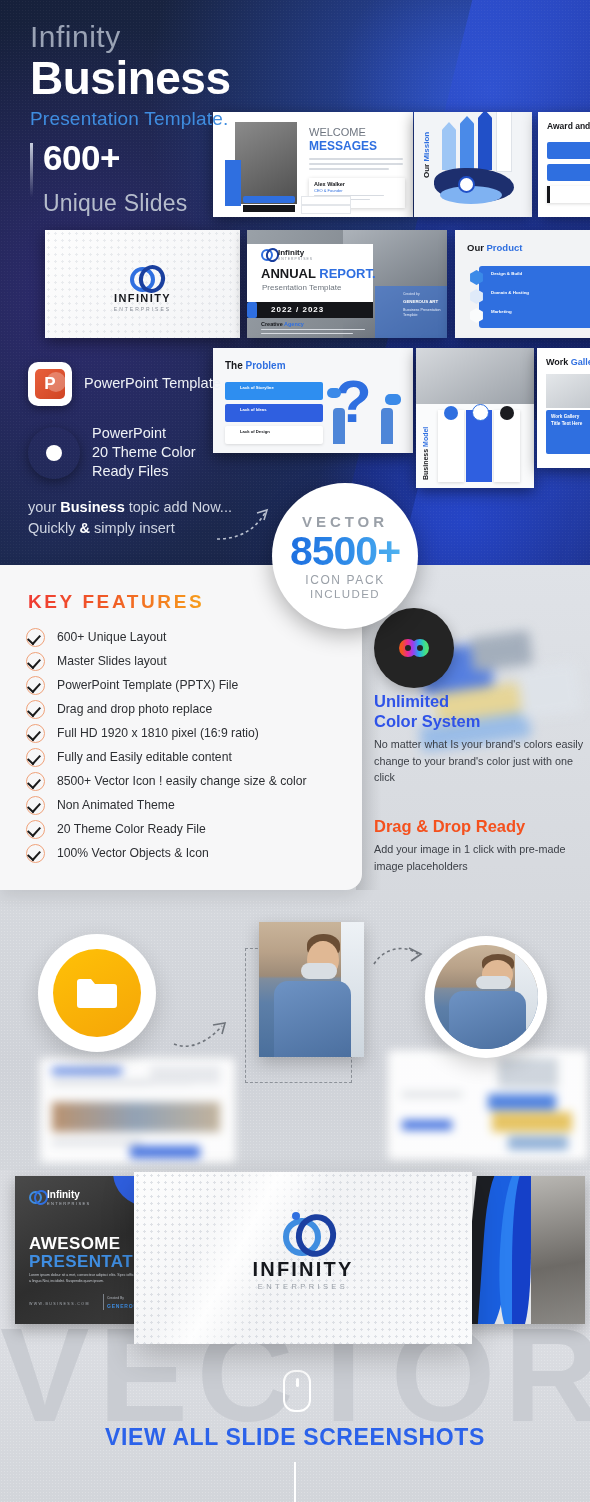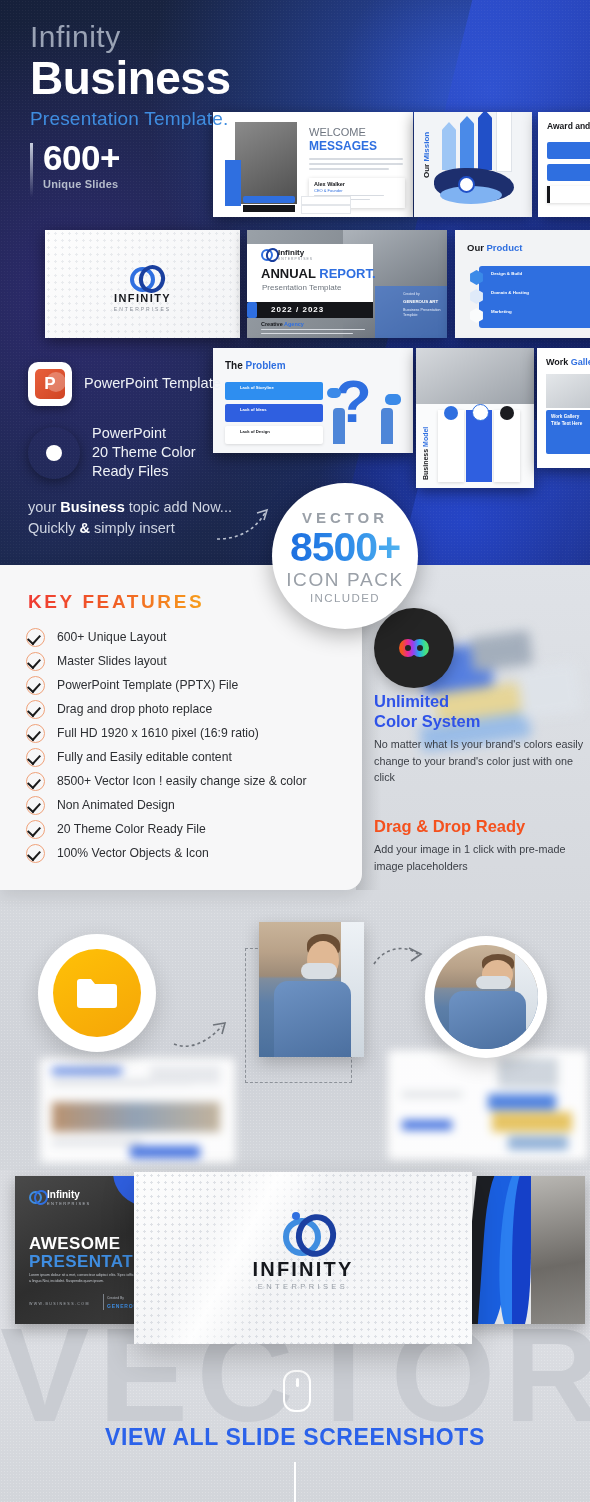--- a/index.html
+++ b/index.html
@@ -33,21 +33,21 @@
     background-size:3px 3px;}
 
   .hero-text{position:absolute;left:30px;top:22px;z-index:6;}
   .t-infinity{font-size:30px;color:#9aa3b5;font-weight:300;letter-spacing:.5px;line-height:1;}
   .t-business{font-size:46px;color:#fff;font-weight:bold;letter-spacing:-.5px;line-height:1.08;margin-top:2px;}
   .t-presentation{font-size:19px;color:#3f8de0;font-weight:300;letter-spacing:.2px;margin-top:4px;}
 
   .hero-count{position:absolute;left:30px;top:140px;z-index:6;display:flex;gap:10px;}
   .count-bar{width:3px;height:54px;background:linear-gradient(180deg,#c8cede,rgba(200,206,222,0));margin-top:3px;}
   .c-600{font-size:35px;font-weight:bold;color:#fff;line-height:1;letter-spacing:-.5px;}
-  .c-unique{font-size:11px;color:#b5bccb;font-weight:700;margin-top:3px;letter-spacing:.2px;}
+  .c-unique{font-size:23px;color:#b5bccb;font-weight:400;margin-top:15px;letter-spacing:.2px;}
 
   .quick{position:absolute;left:28px;top:497px;z-index:6;color:#cfd5e2;font-size:14.5px;line-height:1.45;font-weight:300;}
   .quick b{color:#fff;font-weight:bold;}
 
   .arrow-curve{position:absolute;left:215px;top:505px;width:60px;height:40px;z-index:6;}
 
   
   .ppt-row{position:absolute;z-index:6;display:flex;align-items:center;gap:12px;}
   .ppt-row.r1{left:28px;top:362px;}
   .ppt-row.r2{left:28px;top:424px;}
@@ -107,21 +107,21 @@
   .dd-body{position:absolute;left:374px;top:841px;width:210px;font-size:10.8px;color:#3b3f46;line-height:1.55;z-index:8;}
 
   
   .vector-badge{position:absolute;left:272px;top:483px;width:146px;height:146px;border-radius:50%;
     background:#fff;z-index:9;box-shadow:0 6px 22px rgba(0,0,0,.30);
     display:flex;flex-direction:column;align-items:center;justify-content:center;}
   .vb-vector{font-size:15px;letter-spacing:4px;color:#9aa0a8;font-weight:bold;}
   .vb-num{font-size:41px;font-weight:bold;line-height:1;margin:1px 0 1px 0;letter-spacing:-1px;
     background:linear-gradient(90deg,#1d6fe0 0%,#2e8ae8 50%,#4fb2f0 100%);
     -webkit-background-clip:text;background-clip:text;color:transparent;}
-  .vb-icon{font-size:19px;letter-spacing:1.6px;color:#9aa0a8;}
+  .vb-icon{font-size:12px;letter-spacing:1.6px;color:#9aa0a8;}
   .vb-incl{font-size:11.5px;letter-spacing:1.4px;color:#9aa0a8;margin-top:1px;}
 
   
   .dd-band{position:absolute;left:0;top:900px;width:590px;height:270px;
     background:linear-gradient(180deg,#d5d8dd 0%,#cfd2d8 60%,#d3d6db 100%);}
   .dd-band .tex{position:absolute;inset:0;opacity:.35;
     background-image:radial-gradient(rgba(255,255,255,.6) .5px,transparent .6px);background-size:3px 3px;}
   .folder-circle{position:absolute;left:38px;top:934px;width:118px;height:118px;border-radius:50%;
     background:#fff;box-shadow:0 8px 22px rgba(0,0,0,.16);z-index:6;
     display:flex;align-items:center;justify-content:center;}
@@ -390,33 +390,33 @@
       <div class="feat-item">
           <span class="tick"></span>
           <span class="feat-text">PowerPoint Template (PPTX) File</span>
         </div>
       <div class="feat-item">
           <span class="tick"></span>
           <span class="feat-text">Drag and drop photo replace</span>
         </div>
       <div class="feat-item">
           <span class="tick"></span>
-          <span class="feat-text">Full HD 1920 x 1610 pixel (16:9 ratio)</span>
+          <span class="feat-text">Full HD 1920 x 1810 pixel (16:9 ratio)</span>
         </div>
       <div class="feat-item">
           <span class="tick"></span>
           <span class="feat-text">Fully and Easily editable content</span>
         </div>
       <div class="feat-item">
           <span class="tick"></span>
           <span class="feat-text">8500+ Vector Icon ! easily change size &amp; color</span>
         </div>
       <div class="feat-item">
           <span class="tick"></span>
-          <span class="feat-text">Non Animated Design</span>
+          <span class="feat-text">Non Animated Theme</span>
         </div>
       <div class="feat-item">
           <span class="tick"></span>
           <span class="feat-text">20 Theme Color  Ready File</span>
         </div>
       <div class="feat-item">
           <span class="tick"></span>
           <span class="feat-text">100% Vector Objects &amp; Icon</span>
         </div>
     </div>

